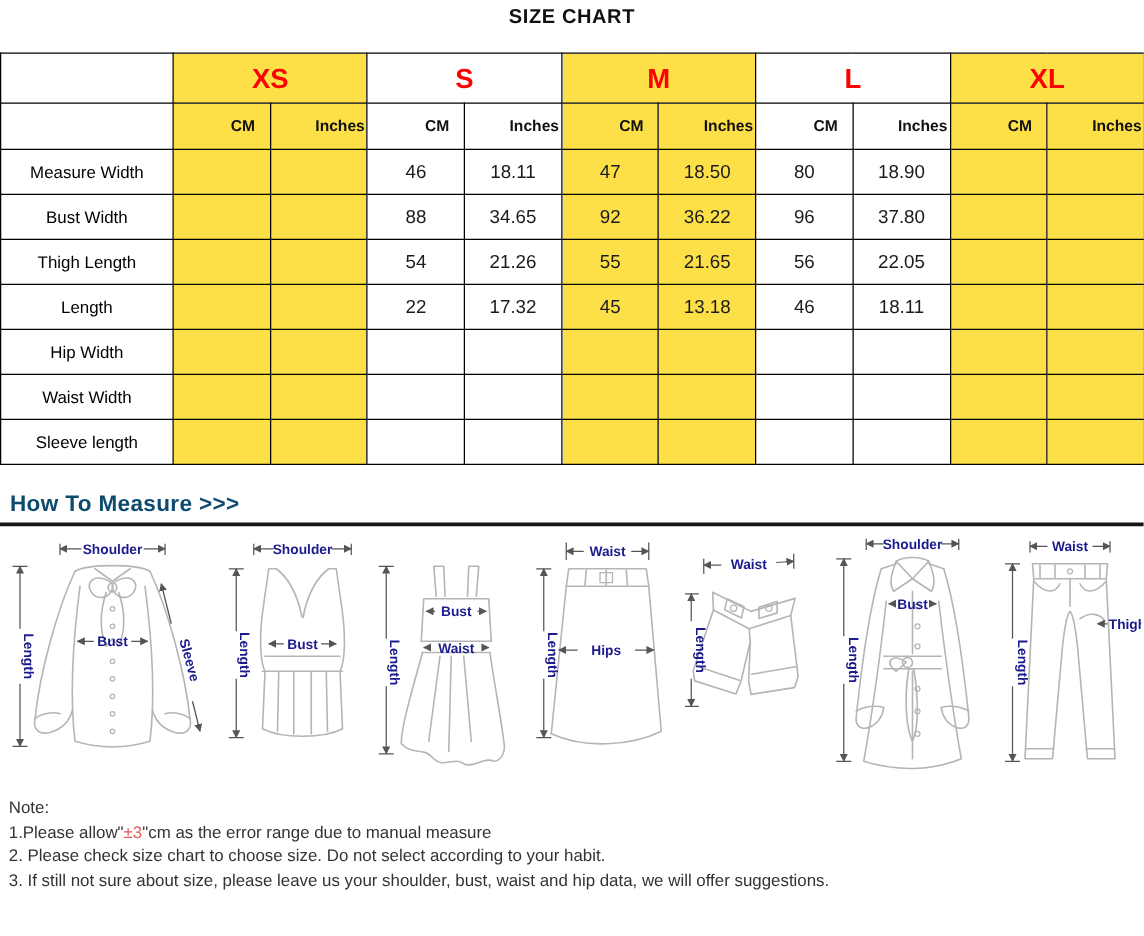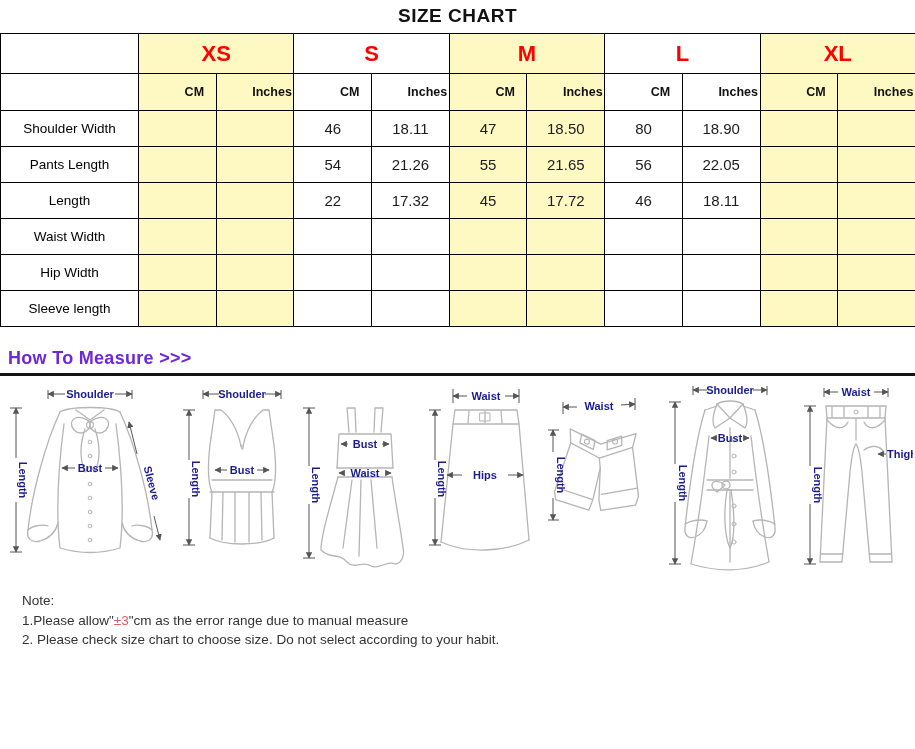--- a/index.html
+++ b/index.html
@@ -1,49 +1,49 @@
 <!DOCTYPE html>
 <html><head>
 <meta charset="utf-8">
 <style>
   html,body{margin:0;padding:0;background:#fff;}
   body{width:915px;font-family:"Liberation Sans",sans-serif;color:#000;}
   .page{width:915px;overflow:hidden;}
 
   
-  .title{margin:5px 0 6px;text-align:center;font-size:19px;font-weight:700;letter-spacing:.5px;color:#111;}
+  .title{margin:5px 0 19px;text-align:center;font-size:16px;font-weight:700;letter-spacing:.5px;color:#111;}
 
   
   table.size-table{border-collapse:collapse;table-layout:fixed;width:915px;}
   table.size-table td,table.size-table th{border:1px solid #000;text-align:center;vertical-align:middle;padding:0;overflow:hidden;}
   col.c-label{width:138px;}
   col.c-val{width:77.7px;}
   tr.r-size th{height:39px;font-size:22px;font-weight:700;color:#fe0000;}
   tr.r-unit th{height:36px;font-size:12.5px;font-weight:700;color:#111;padding-left:34px;}
   tbody td{height:35px;font-size:15px;color:#1c1c1c;font-weight:400;}
   tbody td.rowlabel{font-size:13.5px;color:#000;}
-  .shade{background:#fef9c3;}
+  .shade{background:#fde047;}
   .corner{background:#fff;}
 
   
-  .htm-heading{margin:21px 0 4px;padding-left:8px;font-size:18px;font-weight:800;color:#6d28d9;letter-spacing:.3px;}
+  .htm-heading{margin:21px 0 4px;padding-left:8px;font-size:18px;font-weight:800;color:#0c4a6e;letter-spacing:.3px;}
   .rule{height:3px;background:#151515;width:915px;}
 
   
   .diagrams{display:flex;justify-content:space-between;align-items:flex-start;padding:4px 2px 0;height:202px;}
   .sk{fill:none;stroke:#b5b5b5;stroke-width:1.3;stroke-linecap:round;stroke-linejoin:round;}
   .btn{fill:none;stroke:#b5b5b5;stroke-width:1;}
   .arr{stroke:#555;stroke-width:1;fill:none;}
   .a1{marker-start:url(#ahS);}
   .a2{marker-end:url(#ahE);}
   .tick{stroke:#555;stroke-width:1;}
   text.lbl{fill:#1b1b8e;font-weight:700;font-size:11px;font-family:"Liberation Sans",sans-serif;}
 
   
-  .notes{margin-top:9px;padding-left:22px;font-size:13.5px;line-height:19.5px;color:#333;}
+  .notes{margin-top:9px;padding-left:7px;font-size:13.5px;line-height:19.5px;color:#333;}
   .notes .red{color:#e05c5c;}
 </style>
 </head>
 <body>
 
 <div class="page">
 
   <div class="title">SIZE CHART</div>
 
   <table class="size-table">
@@ -78,73 +78,86 @@
         <th class="shade">CM</th>
         <th class="shade">Inches</th>
         <th>CM</th>
         <th>Inches</th>
         <th class="shade">CM</th>
         <th class="shade">Inches</th>
       </tr>
     </thead>
     <tbody>
       <tr>
-        <td class="rowlabel">Shoulder Width</td>
+        <td class="rowlabel">Measure Width</td>
         <td class="shade"></td>
         <td class="shade"></td>
         <td>46</td>
         <td>18.11</td>
         <td class="shade">47</td>
         <td class="shade">18.50</td>
         <td>80</td>
         <td>18.90</td>
         <td class="shade"></td>
         <td class="shade"></td>
       </tr>
       <tr>
-        <td class="rowlabel">Pants Length</td>
+        <td class="rowlabel">Bust Width</td>
+        <td class="shade"></td>
+        <td class="shade"></td>
+        <td>88</td>
+        <td>34.65</td>
+        <td class="shade">92</td>
+        <td class="shade">36.22</td>
+        <td>96</td>
+        <td>37.80</td>
+        <td class="shade"></td>
+        <td class="shade"></td>
+      </tr>
+      <tr>
+        <td class="rowlabel">Thigh Length</td>
         <td class="shade"></td>
         <td class="shade"></td>
         <td>54</td>
         <td>21.26</td>
         <td class="shade">55</td>
         <td class="shade">21.65</td>
         <td>56</td>
         <td>22.05</td>
         <td class="shade"></td>
         <td class="shade"></td>
       </tr>
       <tr>
         <td class="rowlabel">Length</td>
         <td class="shade"></td>
         <td class="shade"></td>
         <td>22</td>
         <td>17.32</td>
         <td class="shade">45</td>
-        <td class="shade">17.72</td>
+        <td class="shade">13.18</td>
         <td>46</td>
         <td>18.11</td>
         <td class="shade"></td>
         <td class="shade"></td>
       </tr>
       <tr>
+        <td class="rowlabel">Hip Width</td>
+        <td class="shade"></td>
+        <td class="shade"></td>
+        <td></td>
+        <td></td>
+        <td class="shade"></td>
+        <td class="shade"></td>
+        <td></td>
+        <td></td>
+        <td class="shade"></td>
+        <td class="shade"></td>
+      </tr>
+      <tr>
         <td class="rowlabel">Waist Width</td>
-        <td class="shade"></td>
-        <td class="shade"></td>
-        <td></td>
-        <td></td>
-        <td class="shade"></td>
-        <td class="shade"></td>
-        <td></td>
-        <td></td>
-        <td class="shade"></td>
-        <td class="shade"></td>
-      </tr>
-      <tr>
-        <td class="rowlabel">Hip Width</td>
         <td class="shade"></td>
         <td class="shade"></td>
         <td></td>
         <td></td>
         <td class="shade"></td>
         <td class="shade"></td>
         <td></td>
         <td></td>
         <td class="shade"></td>
         <td class="shade"></td>
@@ -388,15 +401,16 @@
         <line class="arr a2" x1="88" y1="74" x2="80" y2="74"></line>
         <text class="lbl" x="89" y="78" text-anchor="start" font-size="10">Thigh</text>
       </g>
     </svg>
   </div>
 
   <div class="notes">
     <div>Note:</div>
     <div><span>1.Please allow"</span><span class="red">±3</span><span>"cm as the error range due to manual measure</span></div>
     <div>2. Please check size chart to choose size. Do not select according to your habit.</div>
+    <div>3. If still not sure about size, please leave us your shoulder, bust, waist and hip data, we will offer suggestions.</div>
   </div>
 
 </div>
 
 </body></html>

